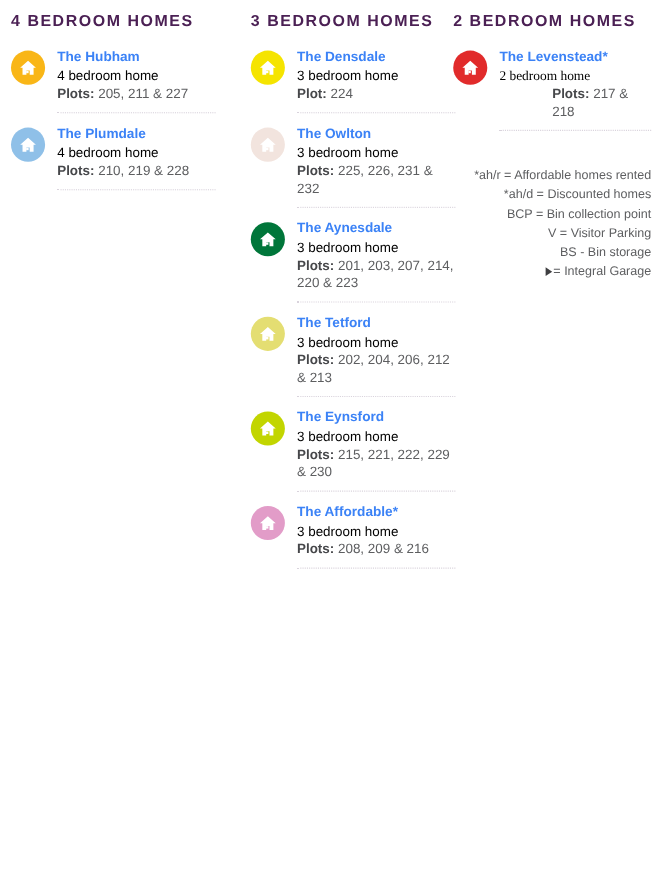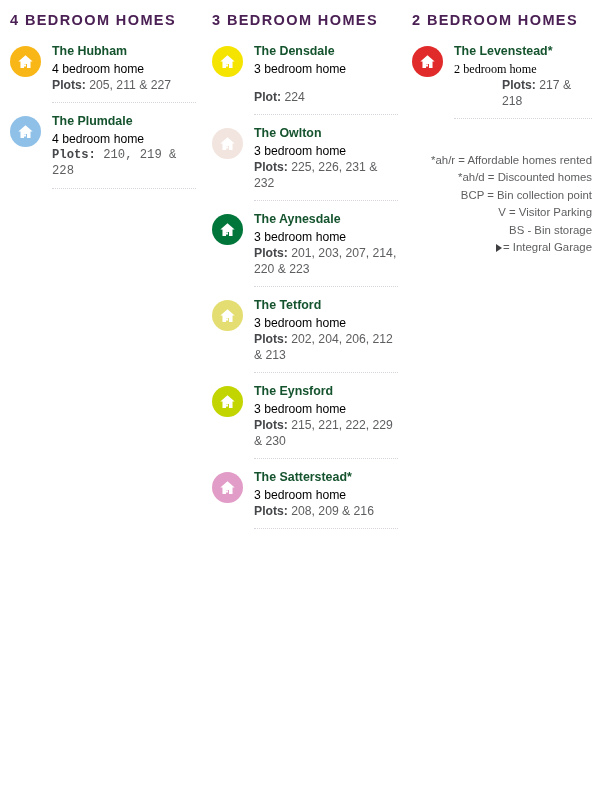--- a/index.html
+++ b/index.html
@@ -22,21 +22,21 @@
     width: 600px;
     height: 796px;
     box-sizing: border-box;
   }
 
   .column {
     position: absolute;
     top: 12px;
   }
   .col-4bed { left: 10px;  width: 186px; }
-  .col-3bed { left: 212px; width: 186px; }
+  .col-3bed { left: 228px; width: 186px; }
   .col-2bed { left: 412px; width: 180px; }
 
   .col-heading {
     font-size: 14.5px;
     font-weight: bold;
     letter-spacing: 1.4px;
     color: #4b2054;
     margin: 0 0 14px 0;
     line-height: 1.2;
     white-space: nowrap;
@@ -84,21 +84,21 @@
     height: 17px;
   }
 
   .house-text {
     flex: 1 1 auto;
     min-width: 0;
   }
   .house-name {
     font-size: 12.4px;
     font-weight: bold;
-    color: #14532d;
+    color: #3b82f6;
     line-height: 1.35;
     margin: 0 0 1px 0;
   }
   .house-type {
     font-size: 12.2px;
     color: #000000;
     line-height: 1.32;
     margin: 0;
   }
   .house-plots {
@@ -164,21 +164,21 @@
       <li class="house-item">
         <span class="house-badge" style="background-color: rgb(143, 192, 232);">
           <svg viewBox="0 0 24 24" aria-hidden="true">
             <path fill="#ffffff" d="M12 3.2 1.9 12.1h3.0V21h5.0v-5.3h4.2V21h5.0v-8.9h3.0z"></path>
             <rect fill="#ffffff" x="9.6" y="16.0" width="3.1" height="3.1"></rect>
           </svg>
         </span>
         <span class="house-text">
           <span class="house-name" style="display: block;">The Plumdale</span>
           <span class="house-type" style="display: block;">4 bedroom home</span>
-          <span class="house-plots" style="display: block; font-family: Liberation Mono, monospace;"><span class="plots-label">Plots:</span><span class="plots-value"> 210, 219 &amp; 228</span></span>
+          <span class="house-plots" style="display: block;"><span class="plots-label">Plots:</span><span class="plots-value"> 210, 219 &amp; 228</span></span>
         </span>
         <span class="divider"></span>
       </li>
 
     </ul>
   </div>
 
   <div class="column col-3bed">
     <h2 class="col-heading">3 BEDROOM HOMES</h2>
     <ul class="house-list">
@@ -186,21 +186,21 @@
       <li class="house-item">
         <span class="house-badge" style="background-color: rgb(245, 228, 0);">
           <svg viewBox="0 0 24 24" aria-hidden="true">
             <path fill="#ffffff" d="M12 3.2 1.9 12.1h3.0V21h5.0v-5.3h4.2V21h5.0v-8.9h3.0z"></path>
             <rect fill="#ffffff" x="9.6" y="16.0" width="3.1" height="3.1"></rect>
           </svg>
         </span>
         <span class="house-text">
           <span class="house-name" style="display: block;">The Densdale</span>
           <span class="house-type" style="display: block;">3 bedroom home</span>
-          <span class="house-plots" style="display: block; margin-top: 12px;"><span class="plots-label">Plot:</span><span class="plots-value"> 224</span></span>
+          <span class="house-plots" style="display: block;"><span class="plots-label">Plot:</span><span class="plots-value"> 224</span></span>
         </span>
         <span class="divider"></span>
       </li>
 
       <li class="house-item">
         <span class="house-badge" style="background-color: rgb(242, 228, 222);">
           <svg viewBox="0 0 24 24" aria-hidden="true">
             <path fill="#ffffff" d="M12 3.2 1.9 12.1h3.0V21h5.0v-5.3h4.2V21h5.0v-8.9h3.0z"></path>
             <rect fill="#ffffff" x="9.6" y="16.0" width="3.1" height="3.1"></rect>
           </svg>
@@ -259,21 +259,21 @@
       </li>
 
       <li class="house-item">
         <span class="house-badge" style="background-color: rgb(226, 156, 200);">
           <svg viewBox="0 0 24 24" aria-hidden="true">
             <path fill="#ffffff" d="M12 3.2 1.9 12.1h3.0V21h5.0v-5.3h4.2V21h5.0v-8.9h3.0z"></path>
             <rect fill="#ffffff" x="9.6" y="16.0" width="3.1" height="3.1"></rect>
           </svg>
         </span>
         <span class="house-text">
-          <span class="house-name" style="display: block;">The Satterstead*</span>
+          <span class="house-name" style="display: block;">The Affordable*</span>
           <span class="house-type" style="display: block;">3 bedroom home</span>
           <span class="house-plots" style="display: block;"><span class="plots-label">Plots:</span><span class="plots-value"> 208, 209 &amp; 216</span></span>
         </span>
         <span class="divider"></span>
       </li>
 
     </ul>
   </div>
 
   <div class="column col-2bed">

